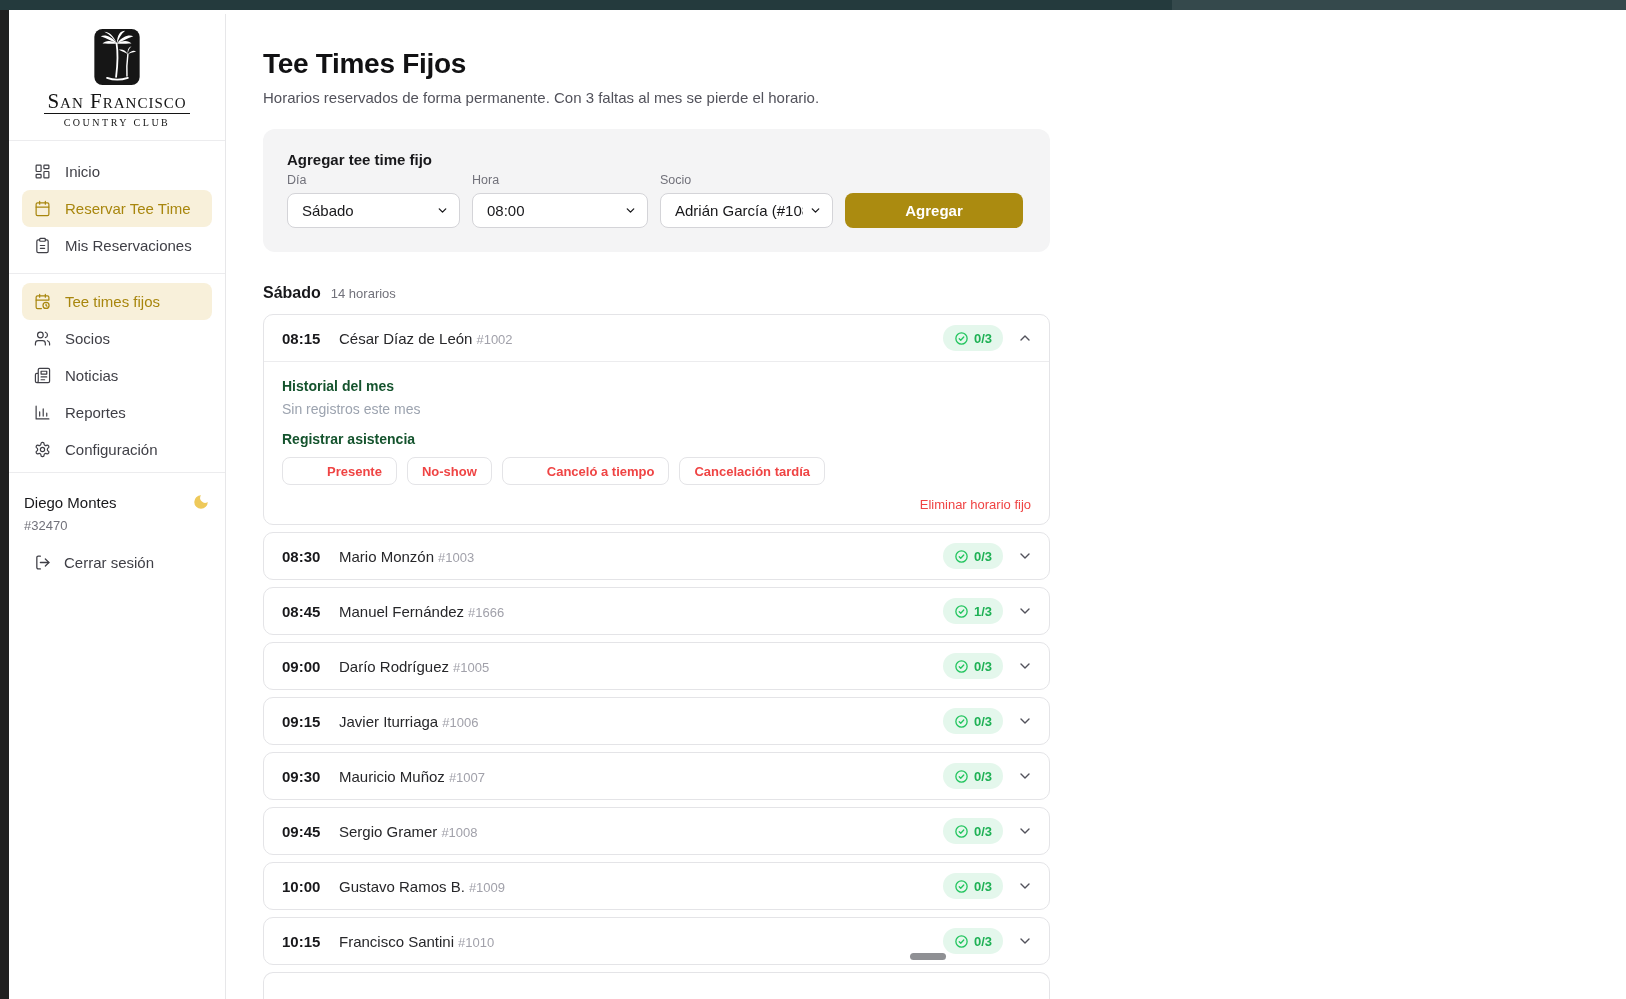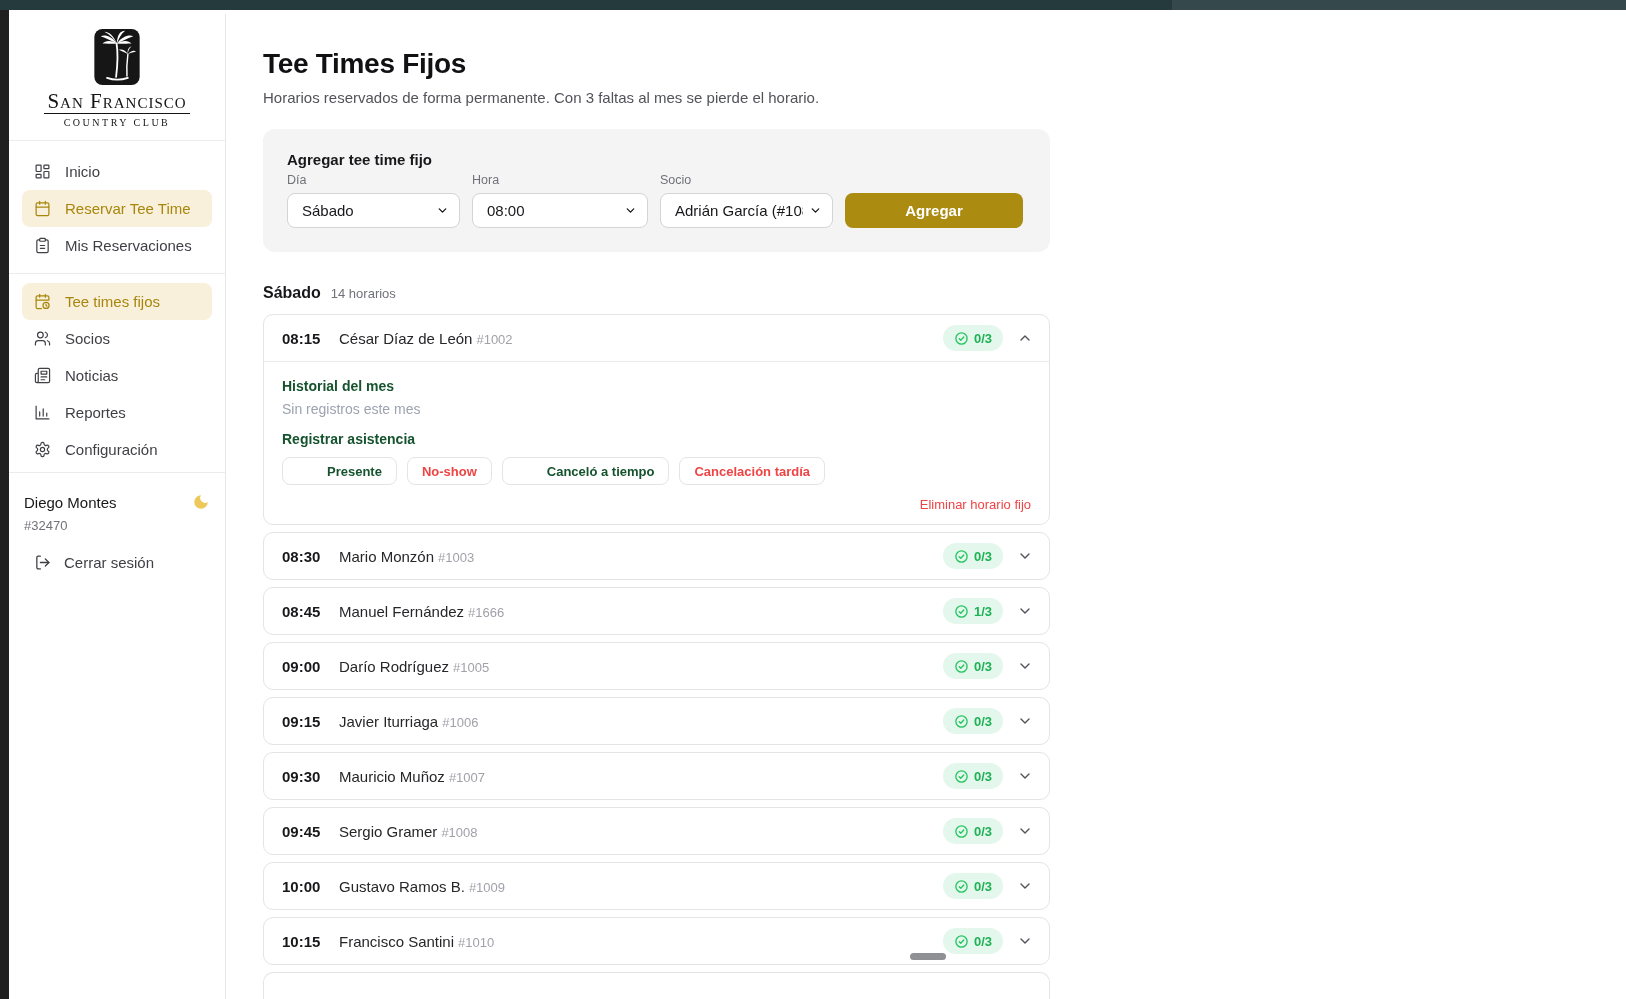--- a/index.html
+++ b/index.html
@@ -59,21 +59,21 @@
   .badge { display:inline-flex; align-items:center; gap:5px; background:#e4f7ec; color:#1fb155; font-size:13px; font-weight:700; height:26px; padding:0 11px; border-radius:13px; flex:0 0 auto; min-width:52px; justify-content:center; }
   .badge svg { width:15px; height:15px; }
   .chev { margin-left:14px; display:flex; flex:0 0 auto; cursor:pointer; }
   .chev svg { width:16px; height:16px; }
   .card-body { border-top:1px solid #ececee; padding:16px 18px 12px; }
   .body-title { font-size:14px; font-weight:700; color:#14532d; }
   .body-empty { font-size:14px; color:#9ca3af; margin-top:7px; }
   .att-title { margin-top:14px; }
   .att-row { display:flex; gap:10px; margin-top:10px; }
   .att-btn { height:28px; padding:0 14px; border:1px solid #e4e4e7; border-radius:8px; background:#fff; font-size:13px; font-weight:600; cursor:pointer; font-family:inherit; }
-  .att-btn.green { color:#14532d;padding-left:44px; } .att-btn.red { color:#ef4444;text-align:right; }
+  .att-btn.green { color:#ef4444;padding-left:44px; } .att-btn.red { color:#ef4444;text-align:right; }
   .delete-link { display:block; text-align:right; color:#ef4444; font-size:13px; margin-top:12px; cursor:pointer; text-decoration:none; }
   .card.partial { border-bottom:none; border-radius:10px 10px 0 0; }
   .card.partial .card-head { height:auto; padding-top:28px; padding-bottom:20px; }
   .scroll-pill { position:absolute; left:910px; top:953px; width:36px; height:7px; border-radius:4px; background:#8f9094; z-index:6; }
 </style>
 </head>
 <body>
 
 <div class="topbar">
     <div class="topbar-seg"></div>

